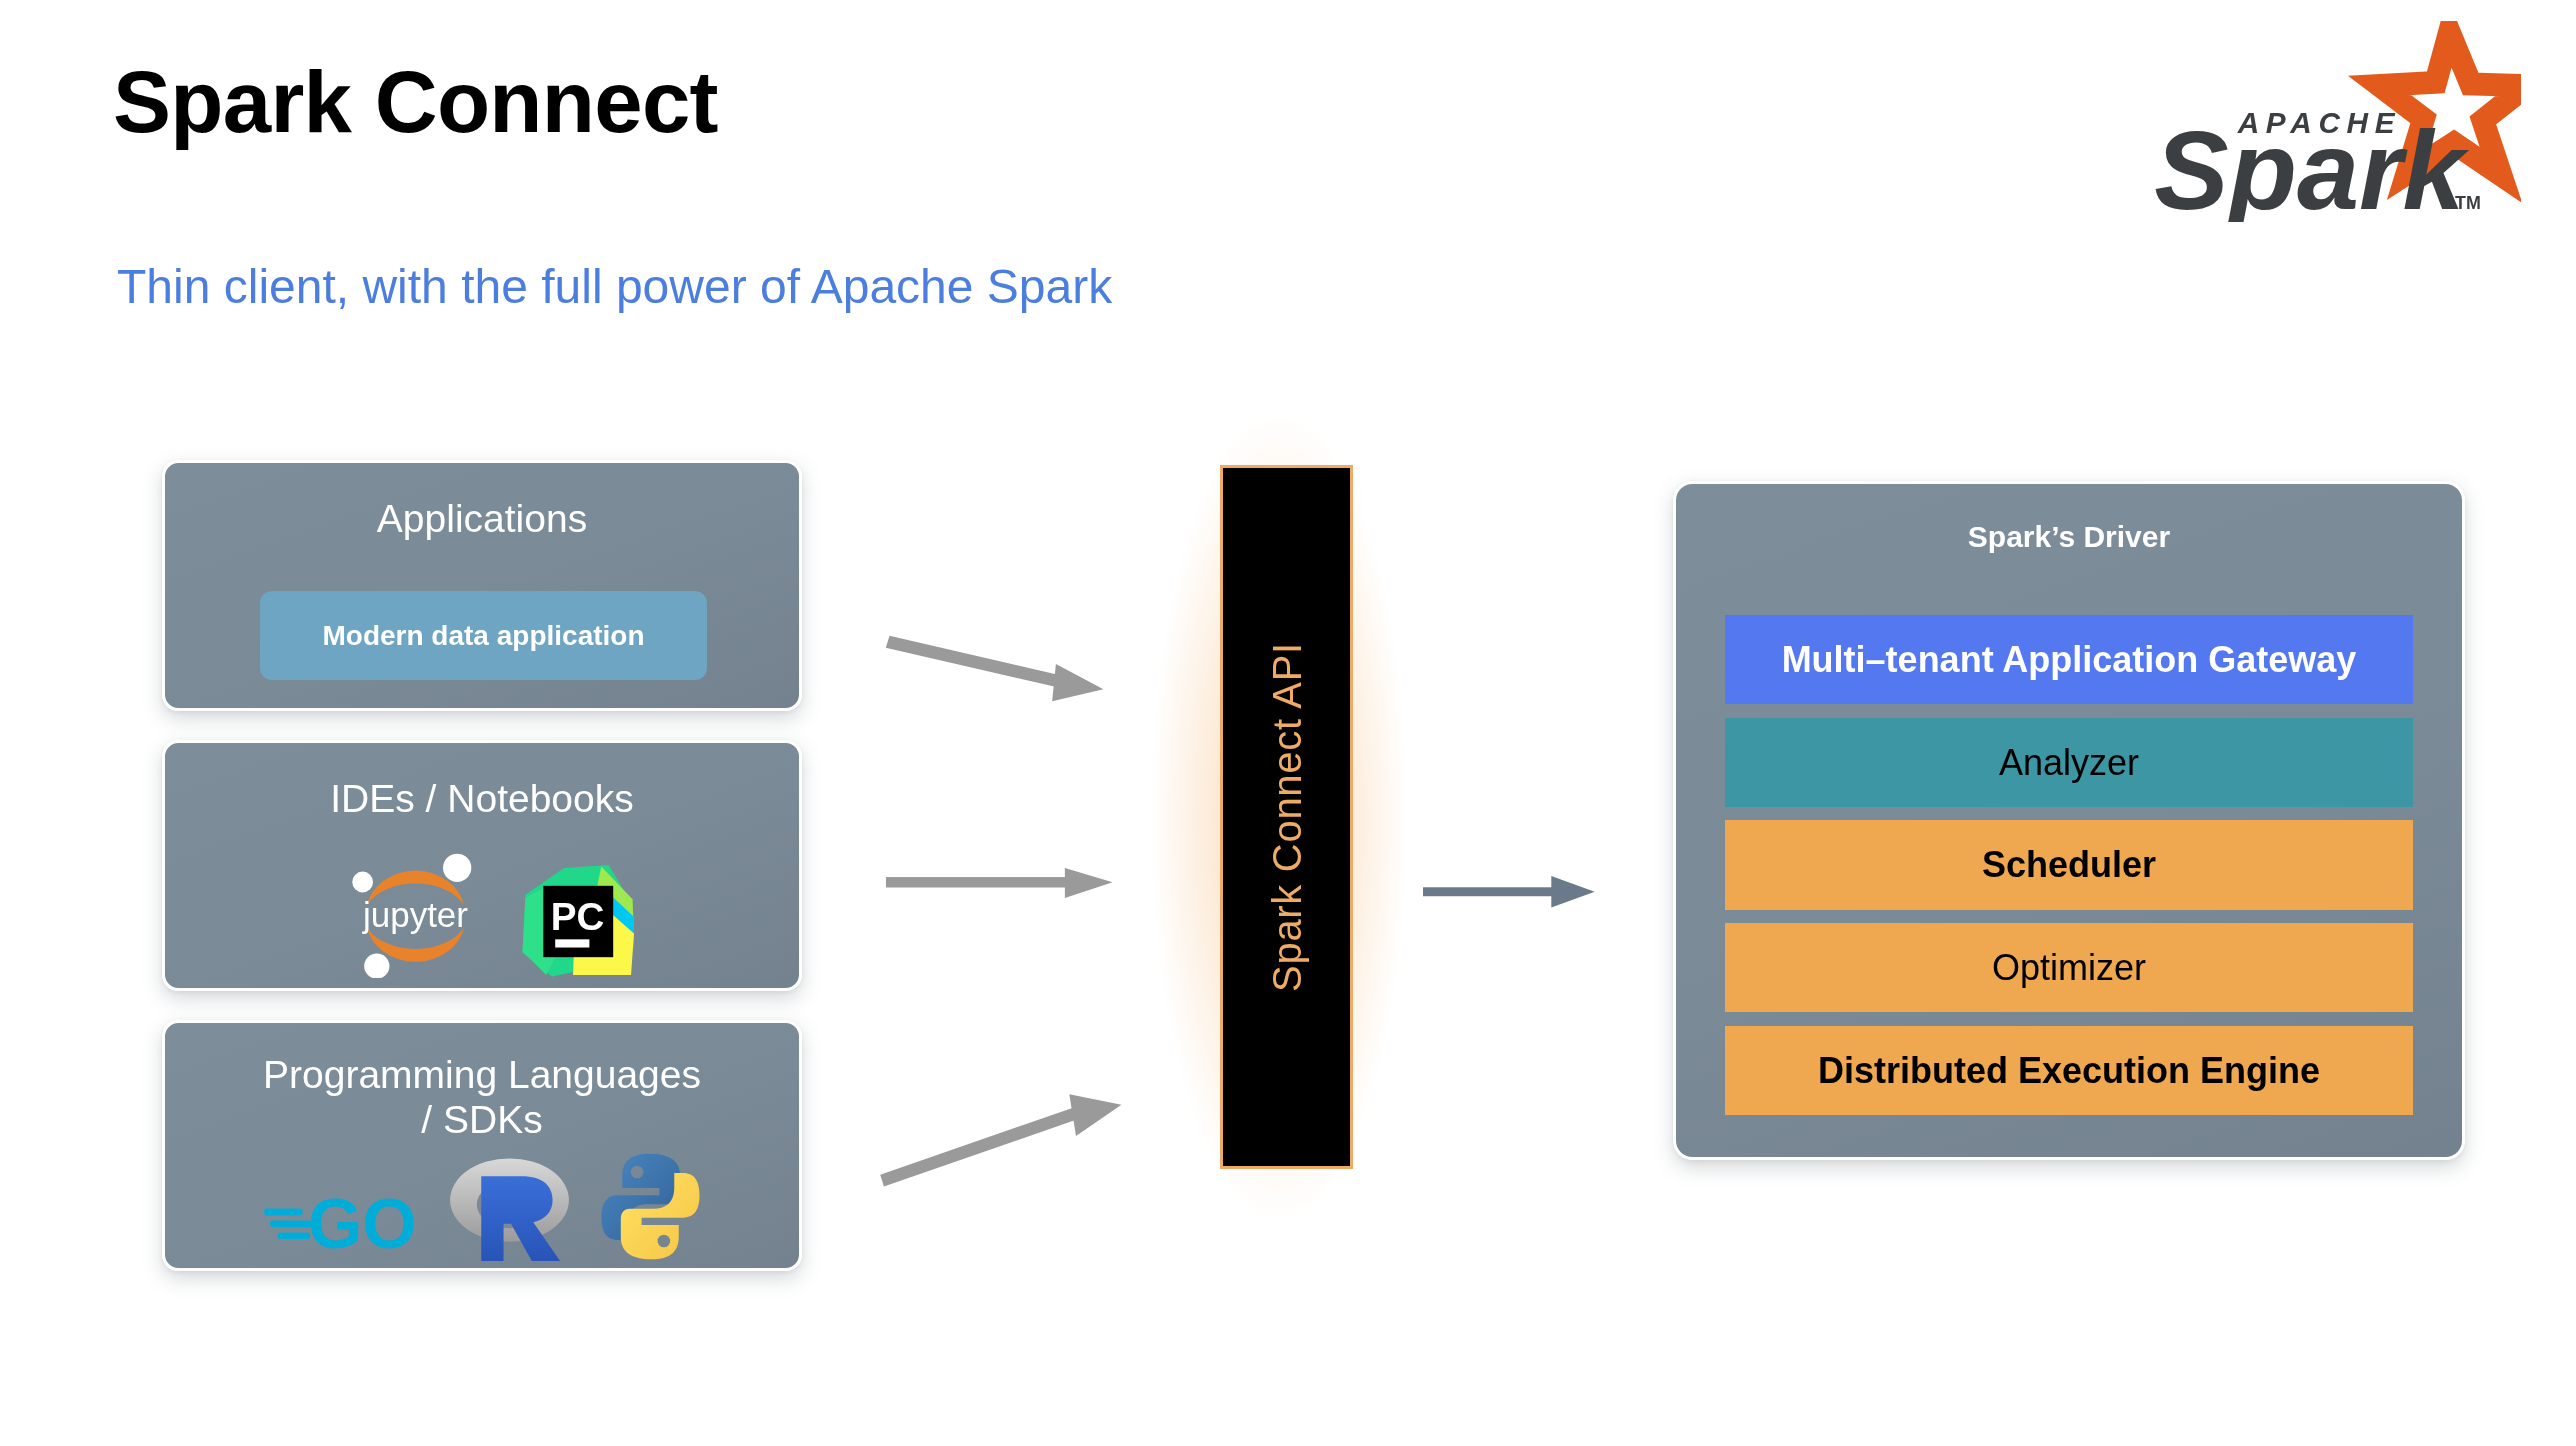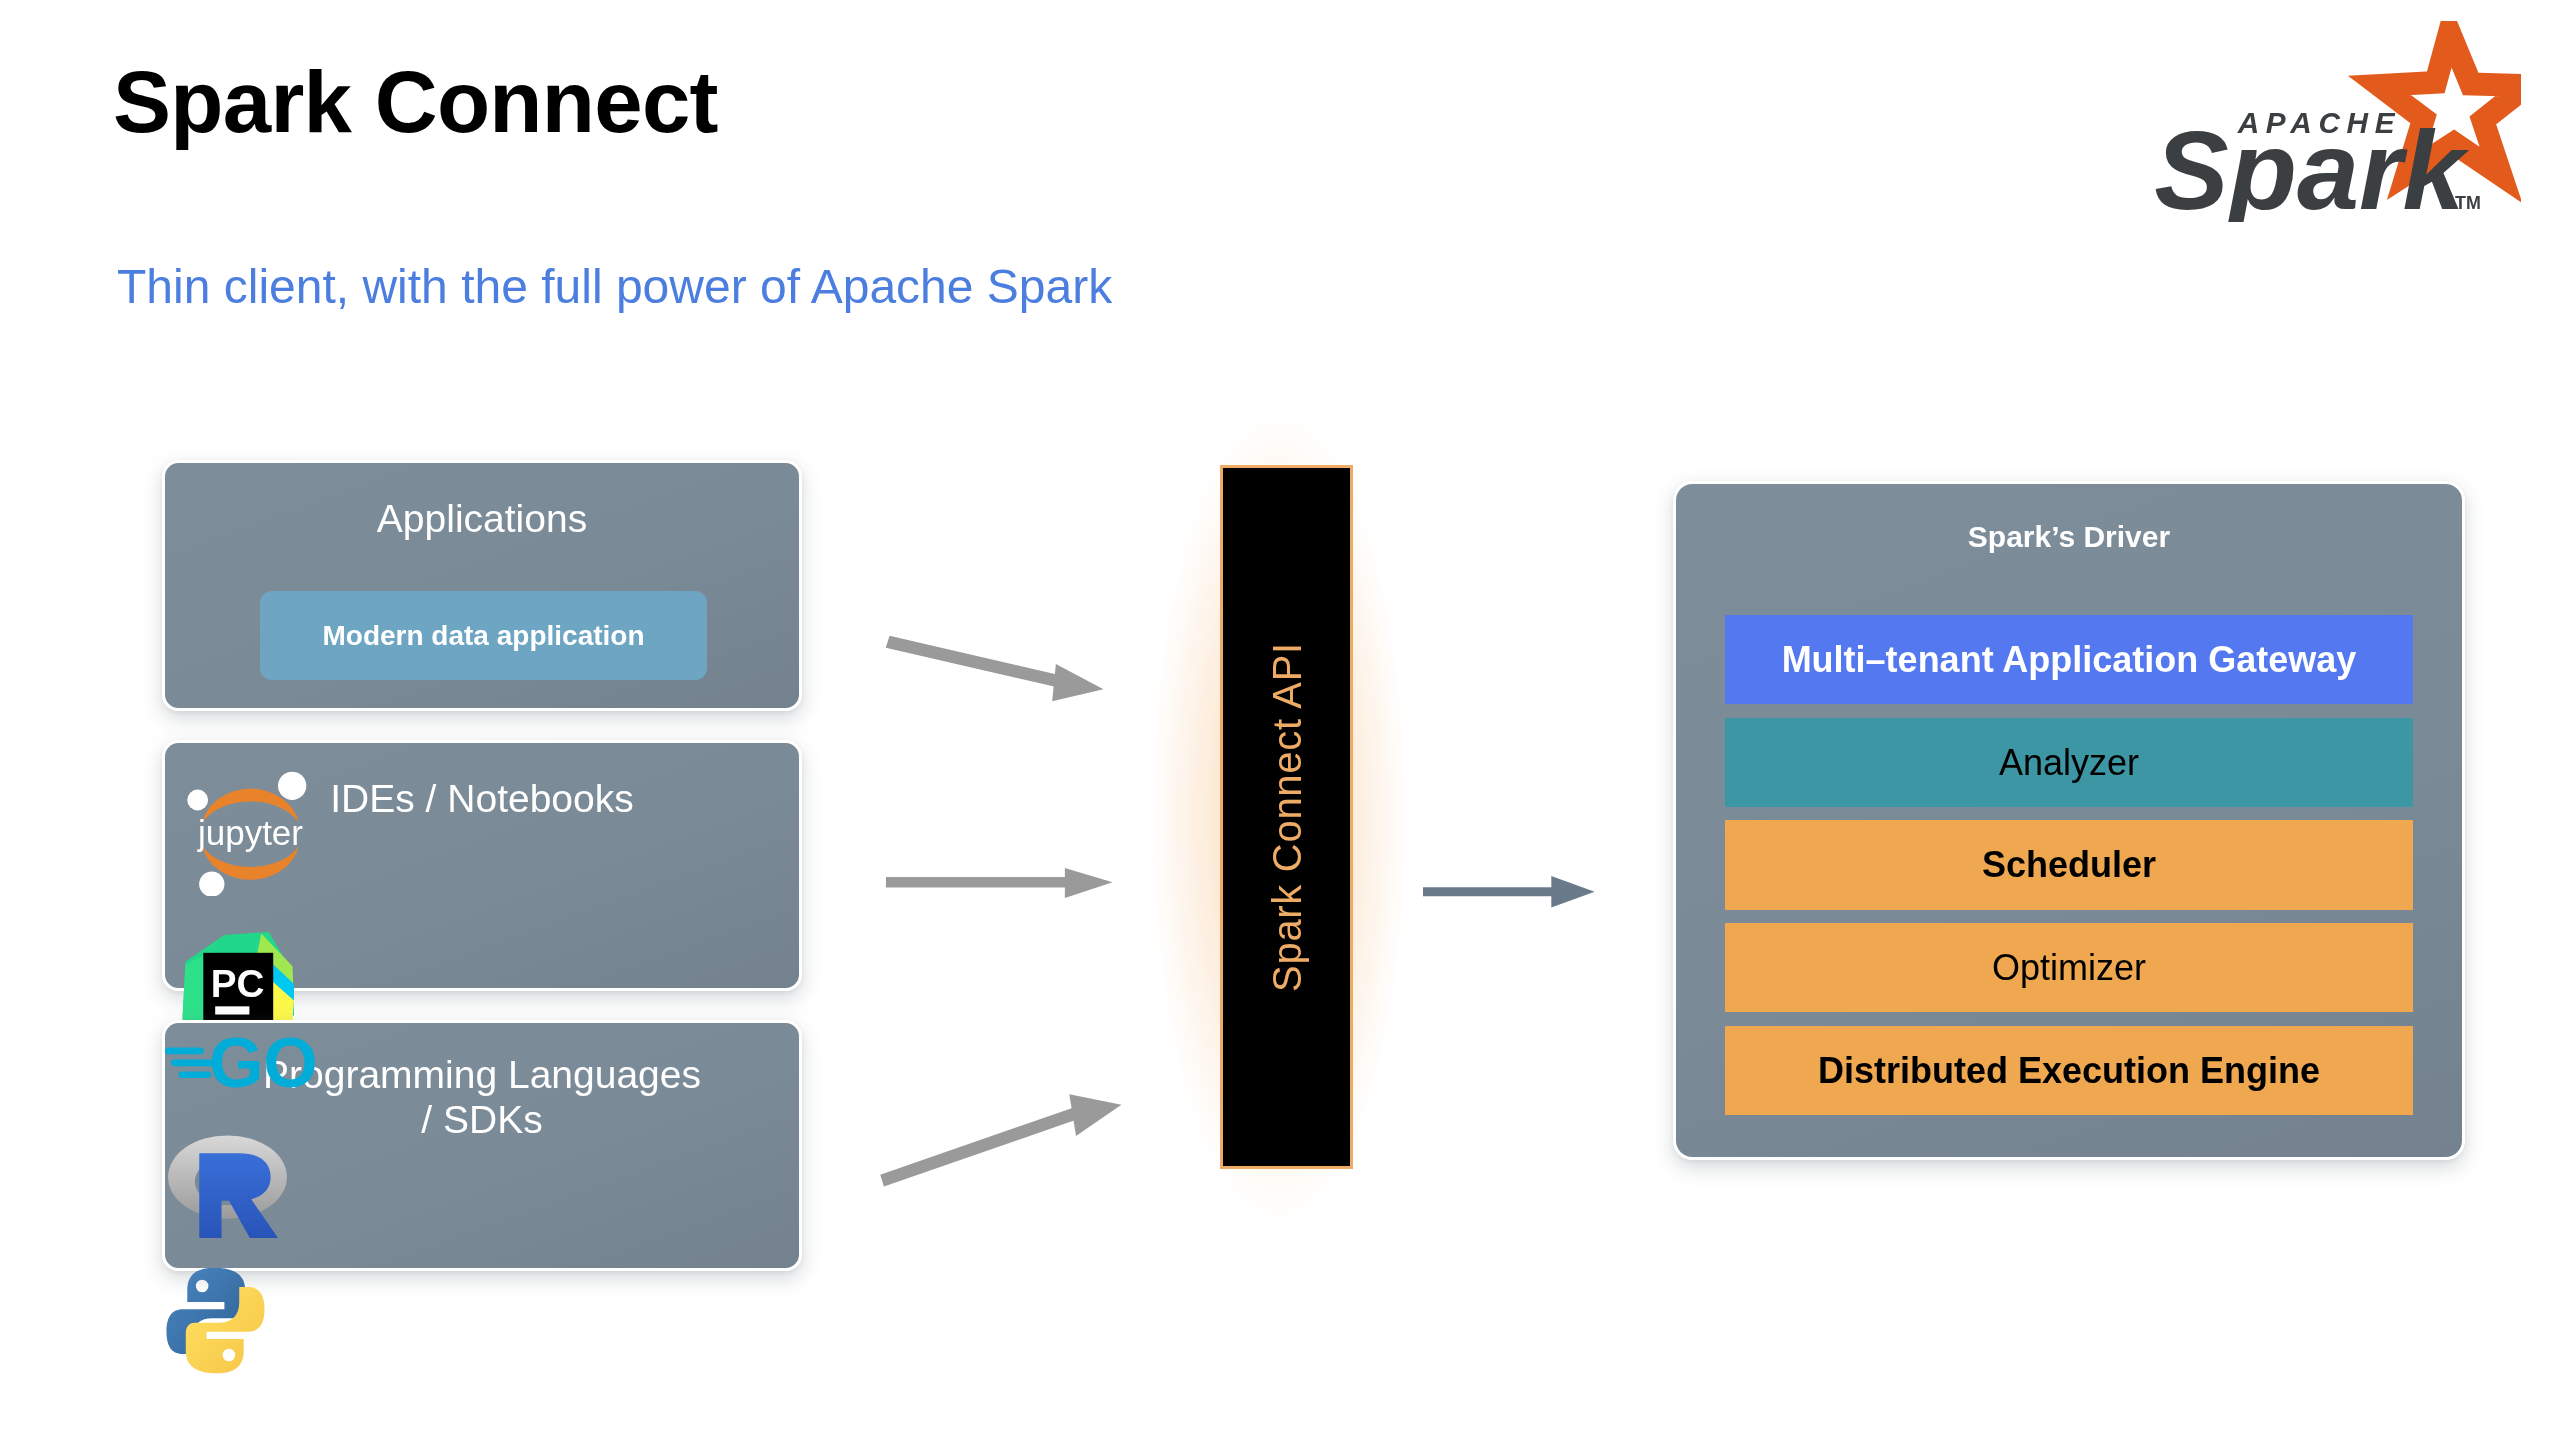--- a/index.html
+++ b/index.html
@@ -52,21 +52,21 @@
   .chip {
     position: absolute; left: 95px; top: 128px; width: 447px; height: 89px;
     background: #6ea5c2; border-radius: 12px;
     display: flex; align-items: center; justify-content: center;
     color: #ffffff; font-size: 28px; font-weight: 700;
   }
 
   
   .logo-row {
     position: absolute; left: 0; right: 0; bottom: 10.4px; height: 142px;
-    display: flex; align-items: flex-start; justify-content: center; flex-direction: column;
+    display: flex; align-items: flex-end; justify-content: center;
   }
   #box-ides  .logo-row { gap: 36px; padding-left: 16.4px; }
   #box-langs .logo-row { gap: 28px; height: 131px; bottom: 7.5px; }
 
   
   #api-glow {
     position: absolute; left: 1152px; top: 418px; width: 254px; height: 798px;
     background: radial-gradient(ellipse at center, rgba(245,170,90,0.55) 0%, rgba(247,190,130,0.30) 38%, rgba(255,255,255,0) 72%);
     pointer-events: none;
   }

